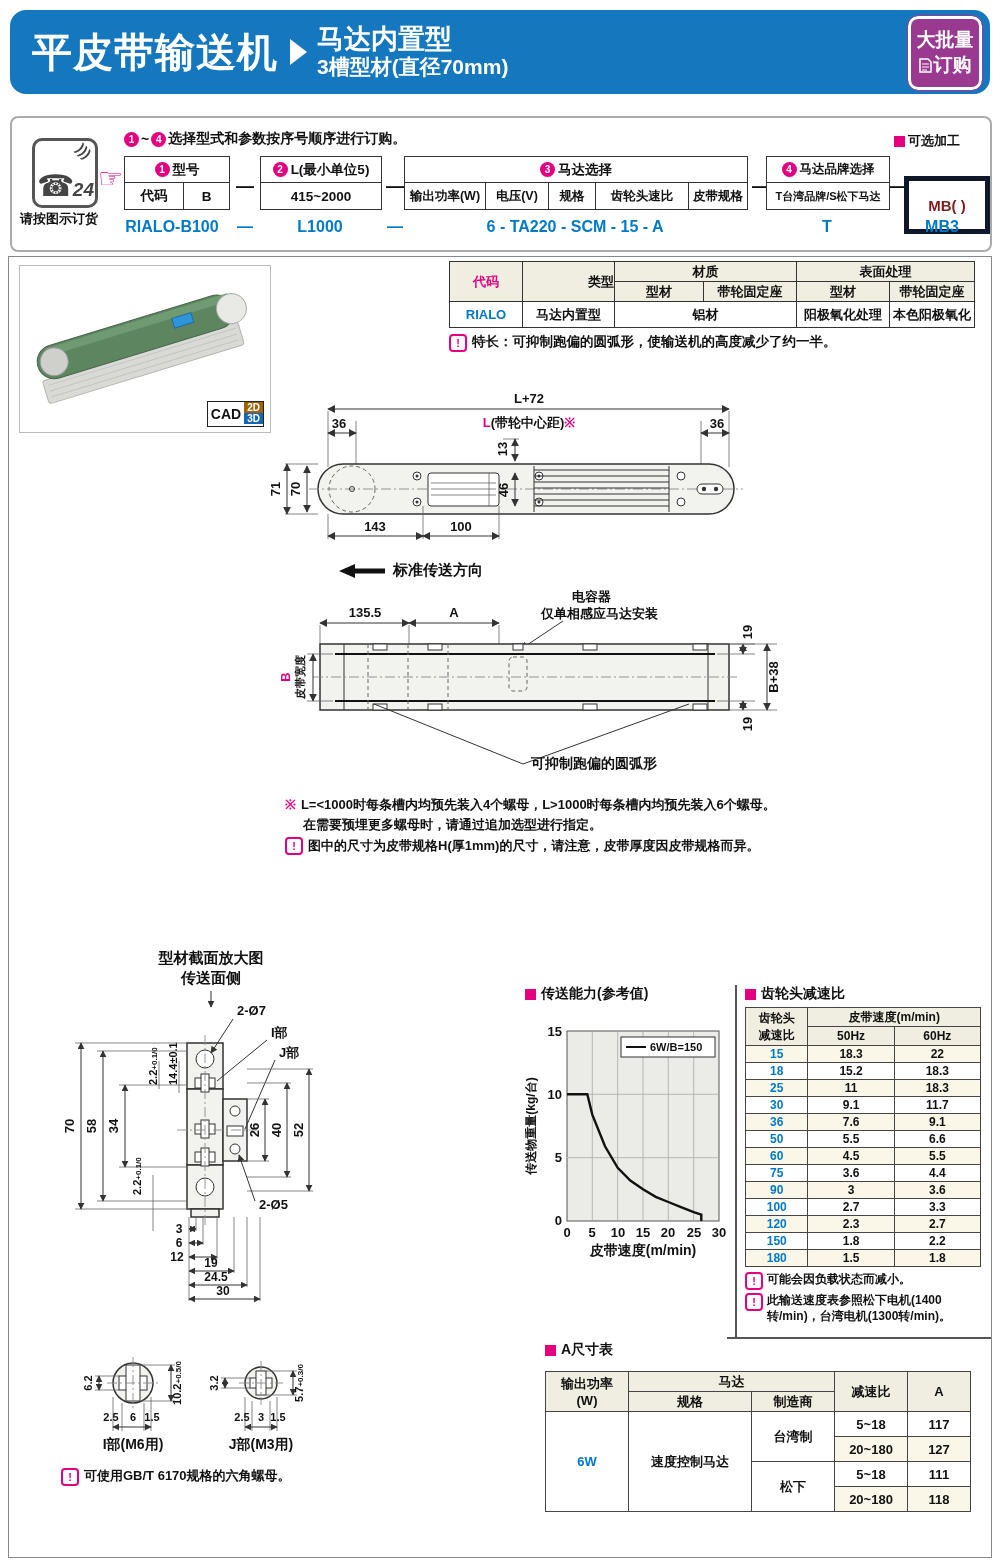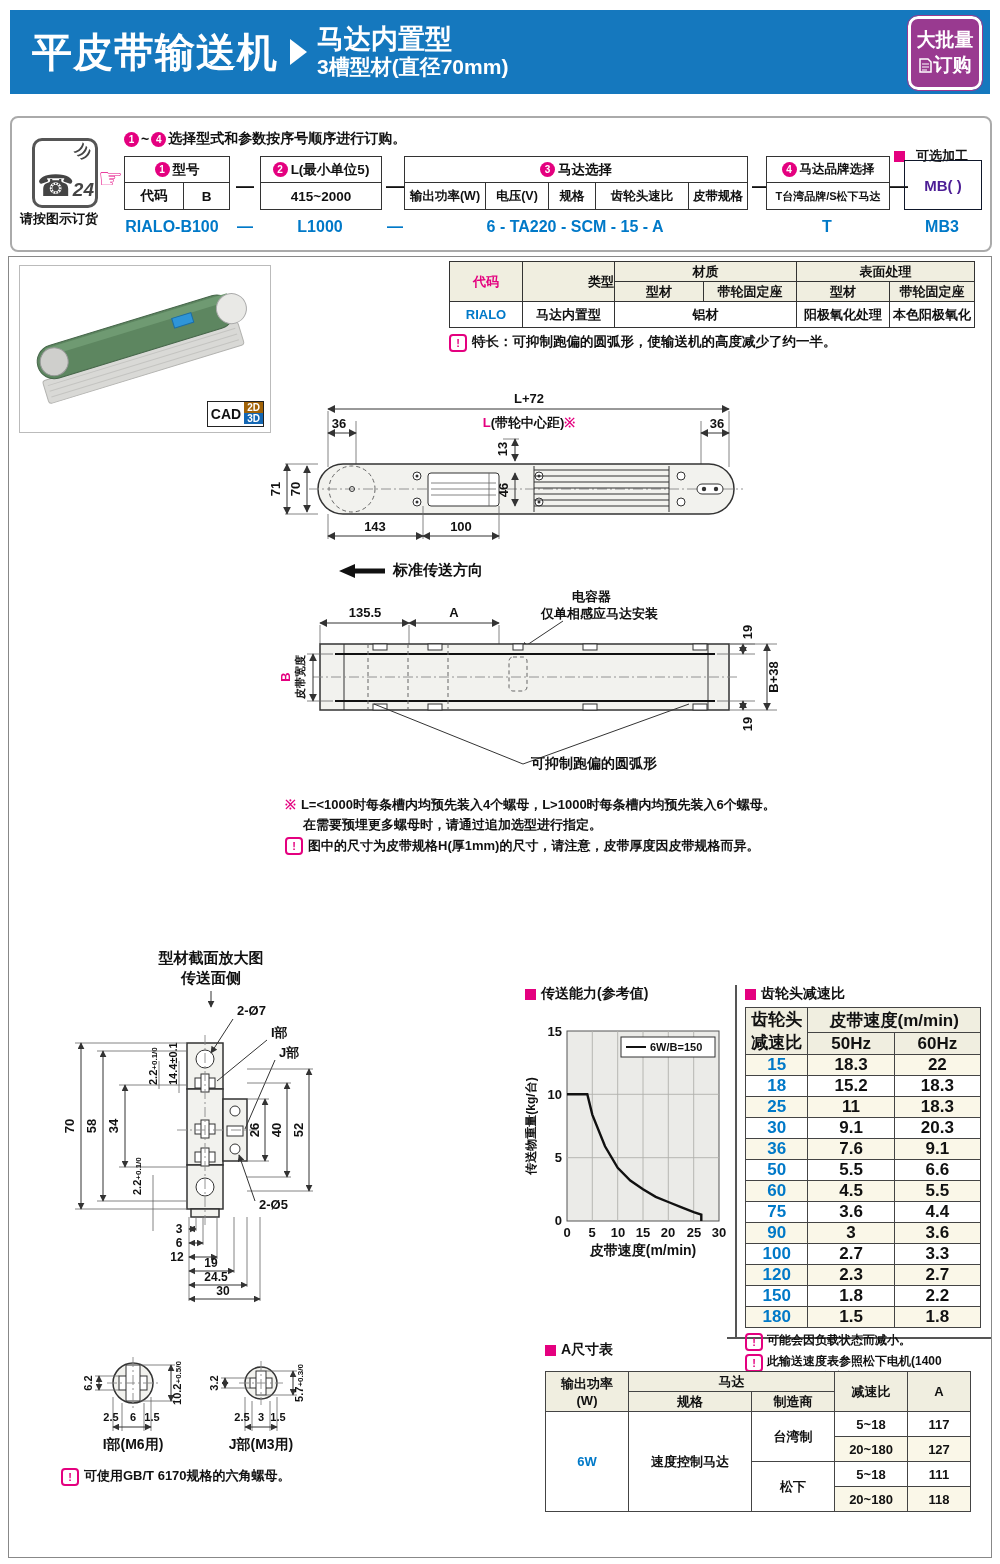--- a/index.html
+++ b/index.html
@@ -1,19 +1,19 @@
 <!DOCTYPE html>
 <html><head>
 <meta charset="utf-8">
 <style>
   html,body{margin:0;padding:0;background:#fff;}
   .page{position:relative;width:1000px;height:1564px;background:#fff;font-family:"Liberation Sans",sans-serif;color:#111;overflow:hidden;}
   .abs{position:absolute;}
   
-  .hdr{left:10px;top:10px;width:980px;height:84px;background:#1578be;display:flex;align-items:center;}
+  .hdr{left:10px;top:10px;width:980px;height:84px;background:#1578be;display:flex;align-items:center;border-radius:16px;}
   .hdr-title{color:#fff;font-size:40px;font-weight:bold;margin-left:22px;letter-spacing:1px;}
   .hdr-arrow{width:0;height:0;border-left:17px solid #fff;border-top:13px solid transparent;border-bottom:13px solid transparent;margin:0 10px 0 12px;}
   .hdr-sub{color:#fff;font-weight:bold;line-height:1.15;}
   .hdr-sub .l1{font-size:27px;}
   .hdr-sub .l2{font-size:21px;}
   .badge{position:absolute;right:8px;top:6px;width:68px;height:68px;background:#993a90;border:3px solid #fff;outline:1px solid #993a90;border-radius:10px;color:#fff;font-weight:bold;font-size:19px;display:flex;flex-direction:column;align-items:center;justify-content:center;line-height:1.3;}
   .badge .row{display:flex;align-items:center;gap:2px;}
   
   .order{left:10px;top:116px;width:978px;height:132px;border:2px solid #aaa;border-radius:8px;background:#fff;}
   .phonebox{left:20px;top:20px;width:60px;height:64px;border:3px solid #555;border-radius:10px;}
@@ -24,23 +24,23 @@
   .hand{left:86px;top:44px;font-size:28px;color:#e4007f;}
   .instr{left:112px;top:12px;font-size:14px;font-weight:bold;display:flex;align-items:center;gap:2px;}
   .cnum{display:inline-flex;width:15px;height:15px;border-radius:50%;background:#e4007f;color:#fff;font-size:10px;font-weight:bold;align-items:center;justify-content:center;}
   .obox{border:1.5px solid #333;background:#fff;}
   .obox .ttl{height:25px;border-bottom:1.5px solid #333;display:flex;align-items:center;justify-content:center;font-size:13.5px;font-weight:bold;gap:3px;}
   .obox .val{height:26px;display:flex;align-items:center;justify-content:center;font-size:13.5px;font-weight:bold;}
   .obox .cells{display:flex;height:26px;}
   .obox .cells>div{display:flex;align-items:center;justify-content:center;font-weight:bold;border-right:1px solid #333;}
   .obox .cells>div:last-child{border-right:none;}
   .odash{font-size:18px;font-weight:bold;position:absolute;top:58px;}
-  .mach-lbl{left:882px;top:29px;font-size:13px;font-weight:bold;display:flex;align-items:center;gap:11px;text-align:right;}
+  .mach-lbl{left:882px;top:14px;font-size:13px;font-weight:bold;display:flex;align-items:center;gap:3px;text-align:right;}
   .sq{display:inline-block;width:11px;height:11px;background:#e4007f;}
-  .machbox{left:892px;top:42px;width:76px;height:48px;border:1px solid #0f172a;display:flex;align-items:center;justify-content:center;color:#4c1d95;font-size:15px;font-weight:bold;}
+  .machbox{left:892px;top:58px;width:76px;height:48px;border:5px solid #0f172a;display:flex;align-items:center;justify-content:center;color:#7f1d1d;font-size:15px;font-weight:bold;}
   .ex{top:100px;font-size:16px;font-weight:bold;color:#0079c8;text-align:center;}
   
   .main{left:8px;top:256px;width:982px;height:1300px;border:1.5px solid #888;}
   .prod{left:10px;top:8px;width:250px;height:166px;border:1px solid #bbb;background:#fff;}
   .cadbadge{position:absolute;right:6px;bottom:5px;display:flex;border:1.5px solid #222;background:#fff;align-items:stretch;}
   .cadbadge .cad{font-size:14px;font-weight:bold;padding:4px 3px;display:flex;align-items:center;}
   .cadbadge .dcol{display:flex;flex-direction:column;}
   .cadbadge .d2{background:#a16207;color:#fff;font-size:10px;font-weight:bold;padding:0 3px;}
   .cadbadge .d3{background:#1467b3;color:#fff;font-size:10px;font-weight:bold;padding:0 3px;}
   table{border-collapse:collapse;}
@@ -53,21 +53,21 @@
   .dirrow{left:330px;top:304px;width:300px;display:flex;align-items:center;gap:8px;font-size:15px;font-weight:bold;}
   .notes{left:276px;top:538px;width:600px;font-size:13px;font-weight:bold;line-height:1.5;}
   .notes .mg{color:#e4007f;}
   .gbt{left:52px;top:1210px;width:320px;font-size:13px;font-weight:bold;display:flex;gap:5px;}
   .sect-title{display:flex;align-items:center;gap:5px;font-size:14px;font-weight:bold;}
   .chartblk{left:516px;top:728px;width:214px;}
   .vdiv{left:726px;top:728px;width:1.5px;height:352px;background:#555;}
   .hdiv{left:718px;top:1080px;width:264px;height:1.5px;background:#555;}
   .gearblk{left:736px;top:728px;width:246px;}
   .gear{margin-top:4px;width:236px;}
-  .gear td,.gear th{border:1px solid #444;font-size:17px;font-weight:bold;text-align:center;padding:0;}
+  .gear td,.gear th{border:1px solid #444;font-size:12px;font-weight:bold;text-align:center;padding:0;}
   .gear .hd{background:#f0eee0;height:19px;}
   .gear tbody td{height:16px;}
   .gear tbody tr:nth-child(odd){background:#faf7e8;}
   .gear tbody td:first-child{color:#0079c8;}
   .gearnotes{margin-top:4px;font-size:12px;font-weight:bold;line-height:1.35;}
   .gearnotes .line{display:flex;gap:4px;margin-bottom:2px;}
   .ablk{left:536px;top:1084px;width:430px;}
   .atable{margin-top:12px;}
   .atable td,.atable th{border:1px solid #444;font-size:13px;font-weight:bold;text-align:center;padding:0;}
   .atable .hd{background:#f0eee0;height:20px;}
@@ -635,21 +635,21 @@
               <td>18.3</td>
             </tr>
             <tr>
               <td>25</td>
               <td>11</td>
               <td>18.3</td>
             </tr>
             <tr>
               <td>30</td>
               <td>9.1</td>
-              <td>20.3</td>
+              <td>11.7</td>
             </tr>
             <tr>
               <td>36</td>
               <td>7.6</td>
               <td>9.1</td>
             </tr>
             <tr>
               <td>50</td>
               <td>5.5</td>
               <td>6.6</td>

